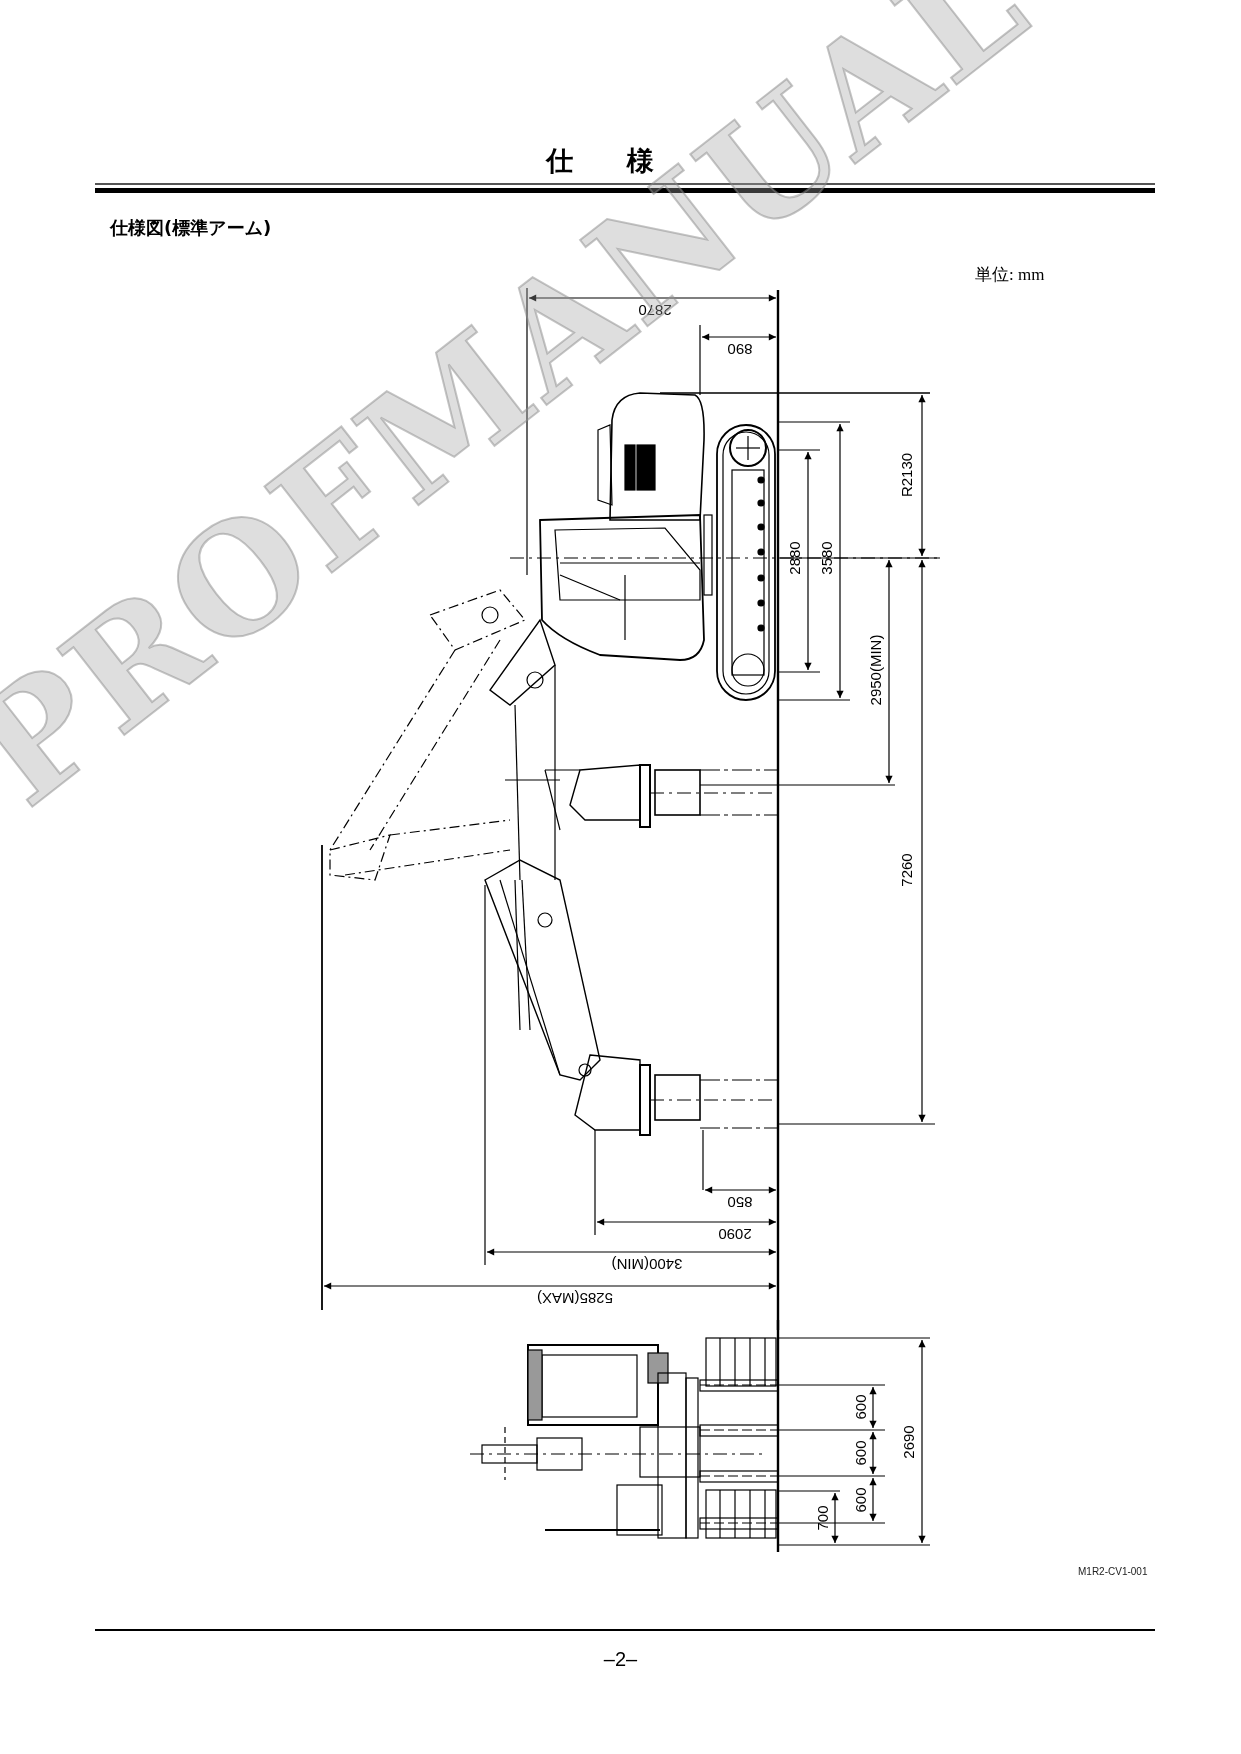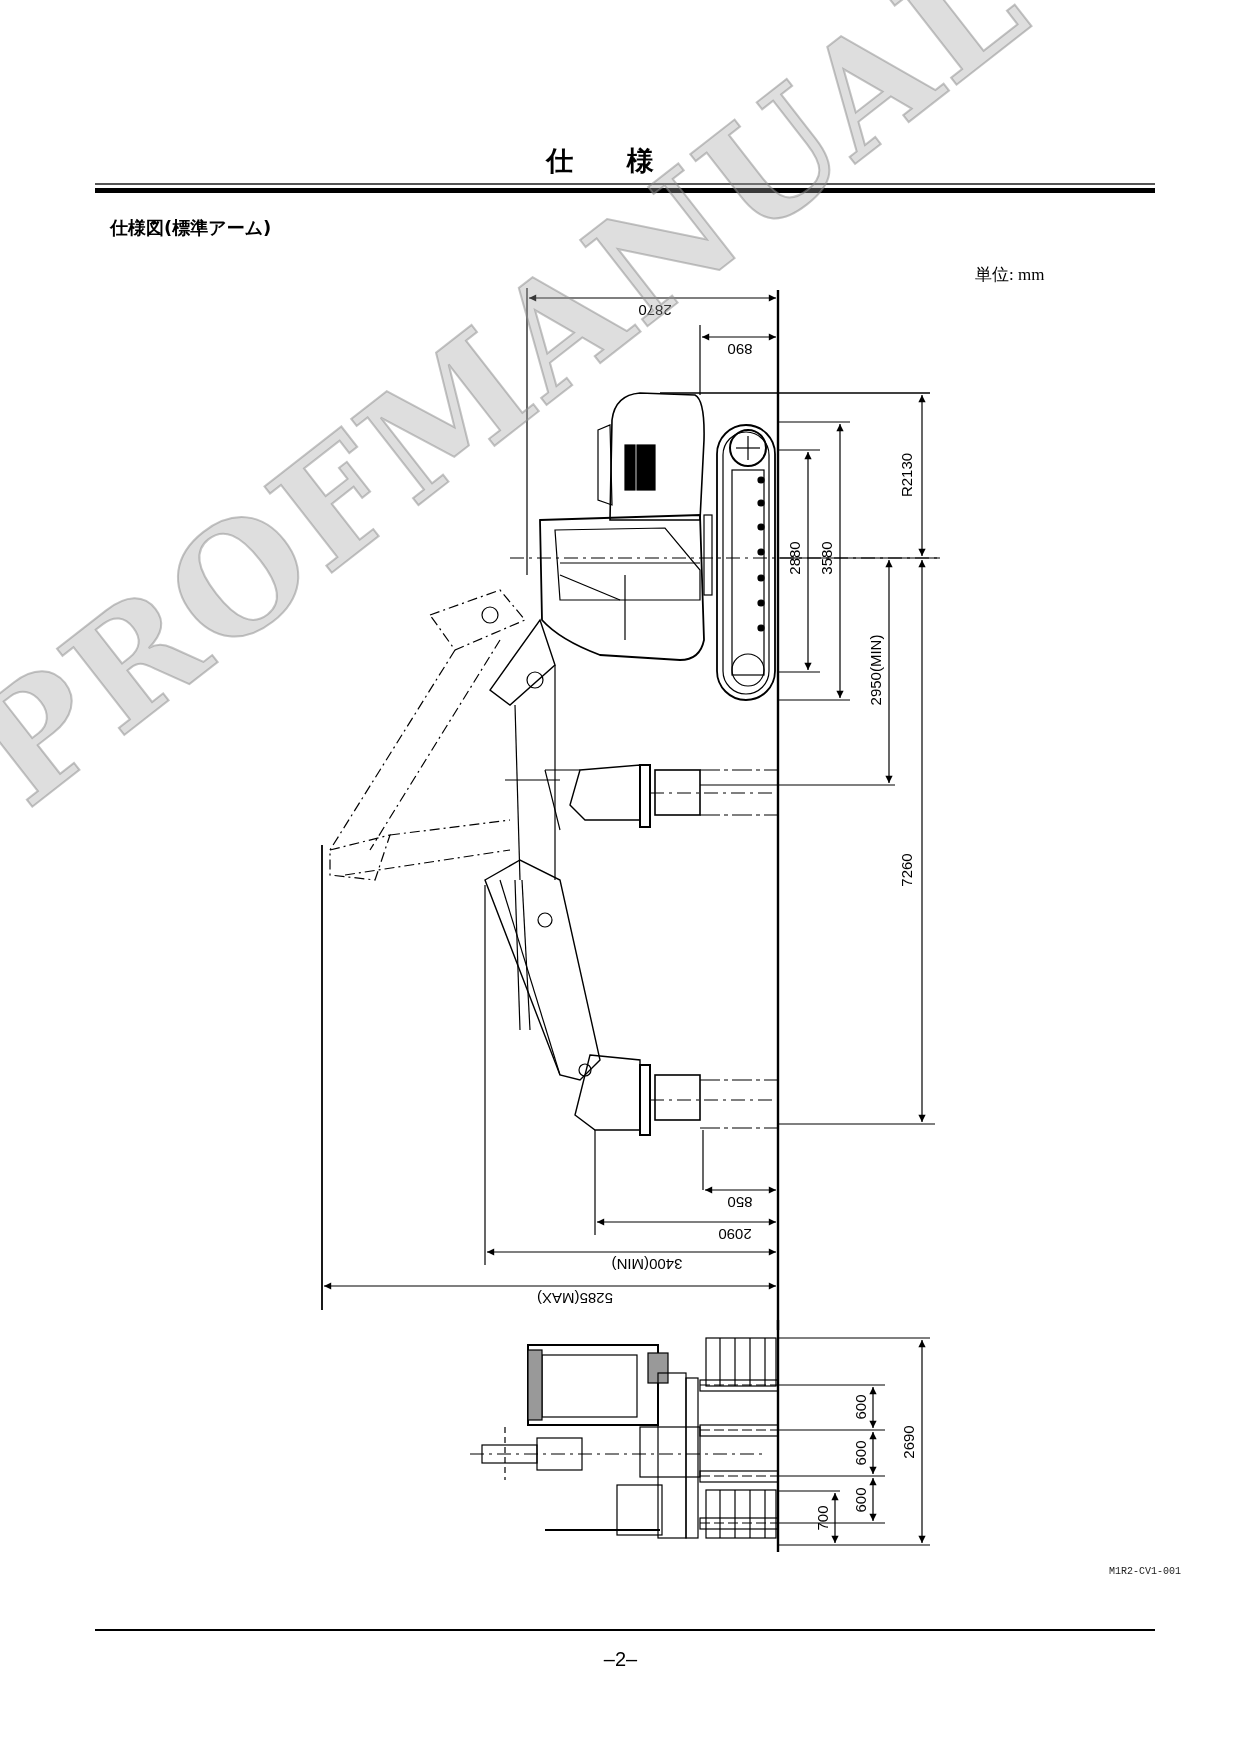--- a/index.html
+++ b/index.html
@@ -4,21 +4,21 @@
 <style>
   html, body { margin:0; padding:0; background:#fff; }
   body { width:1241px; height:1754px; position:relative; overflow:hidden; font-family:"DejaVu Sans", sans-serif; color:#000; }
   .page-title { position:absolute; left:0; width:1200px; top:143px; text-align:center; font-size:27px; font-weight:bold; letter-spacing:22px; text-indent:22px; font-family:"DejaVu Sans", sans-serif; }
   .rule-top-thin { position:absolute; left:95px; width:1060px; top:183px; height:2px; background:#555; }
   .rule-top-thick { position:absolute; left:95px; width:1060px; top:188px; height:5px; background:#000; }
   .section-title { position:absolute; left:110px; top:216px; font-size:18px; font-weight:bold; font-family:"DejaVu Sans", sans-serif; }
   .unit-label { position:absolute; left:975px; top:263px; font-size:17px; font-family:"Liberation Serif", serif;text-align:right; }
   .drawing { position:absolute; left:0; top:0; width:1241px; height:1754px; }
   .drawing text { font-family:"Liberation Sans", sans-serif; font-size:15px; fill:#000; }
-  .figure-code { position:absolute; left:1078px; top:1566px; font-size:10px; font-family:Liberation Mono, monospace; color:#222;margin-left:31px; }
+  .figure-code { position:absolute; left:1078px; top:1566px; font-size:10px; font-family:Liberation Sans, sans-serif; color:#222; }
   .rule-bottom { position:absolute; left:95px; width:1060px; top:1629px; height:2px; background:#000; }
   .page-number { position:absolute; left:0; width:1241px; top:1648px; text-align:center; font-size:20px; font-family:"Liberation Sans", sans-serif; }
   .watermark { position:absolute; left:-60px; top:700px; font-size:150px; font-weight:bold; font-family:"DejaVu Serif", serif; color:rgba(160,160,160,0.35); transform:rotate(-38deg); transform-origin:0 0; letter-spacing:4px; -webkit-text-stroke:2px rgba(140,140,140,0.5); white-space:nowrap; pointer-events:none; }
 </style>
 </head>
 <body>
 
 <div class="page-title">仕 様</div>
 <div class="rule-top-thin"></div>
 <div class="rule-top-thick"></div>

